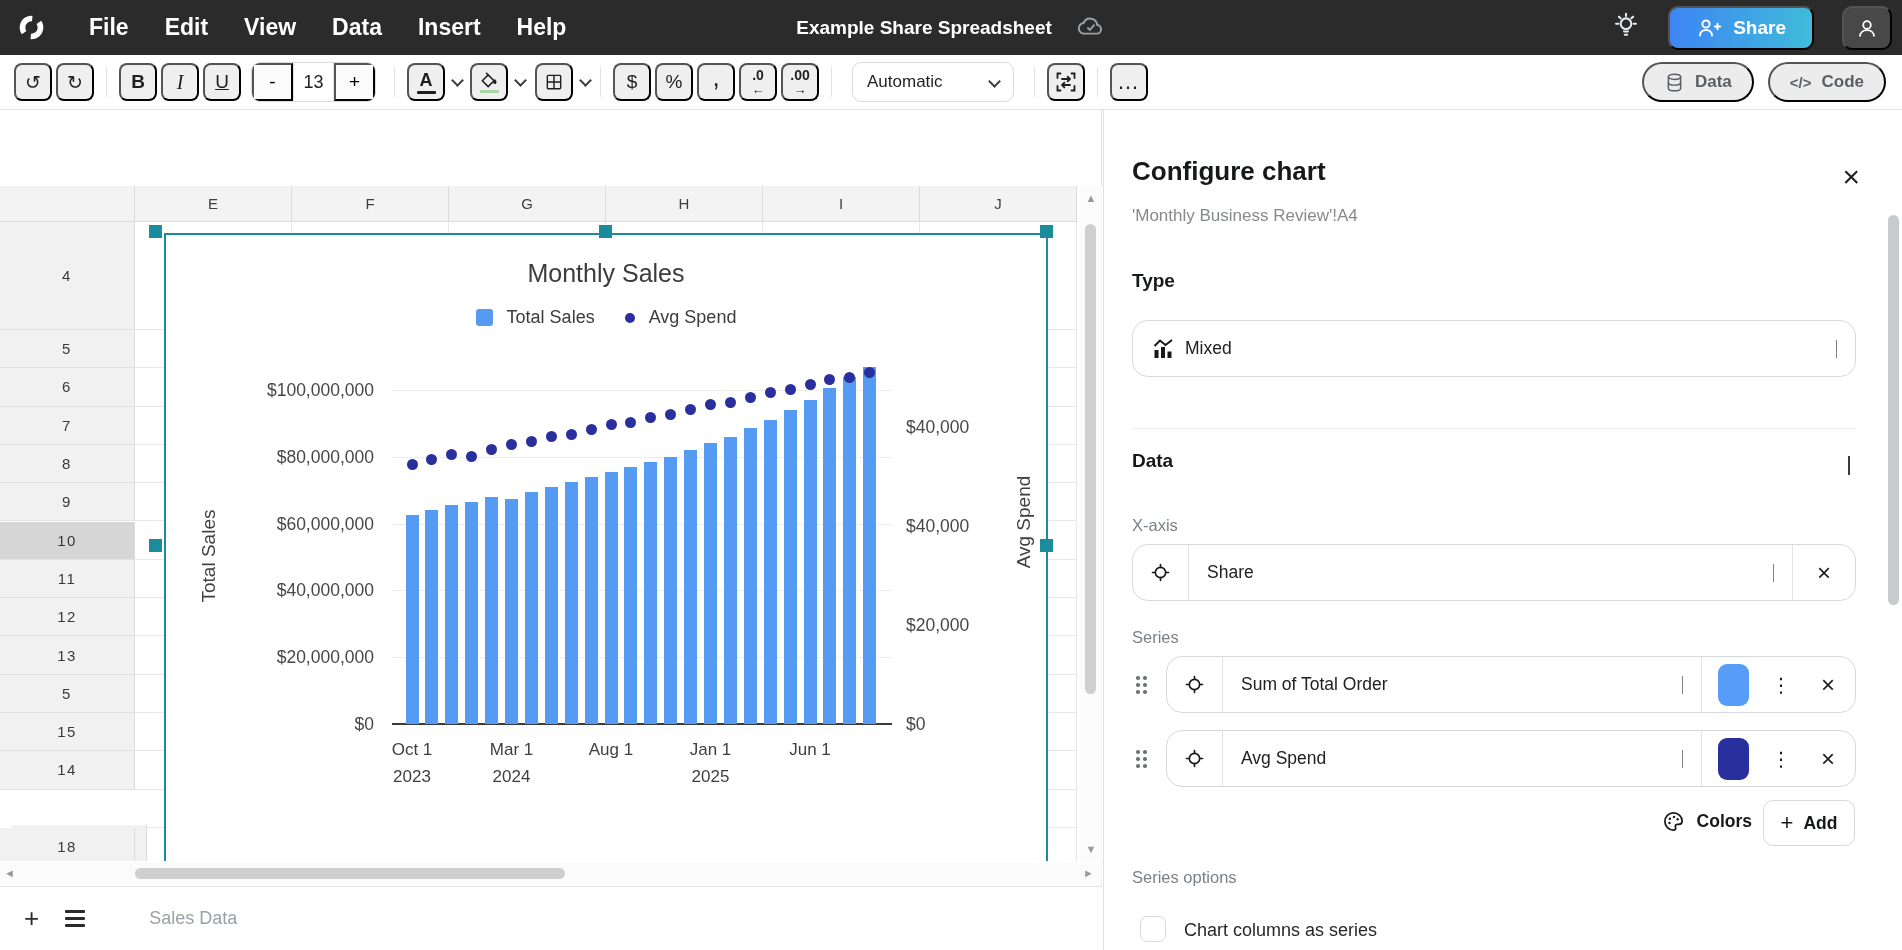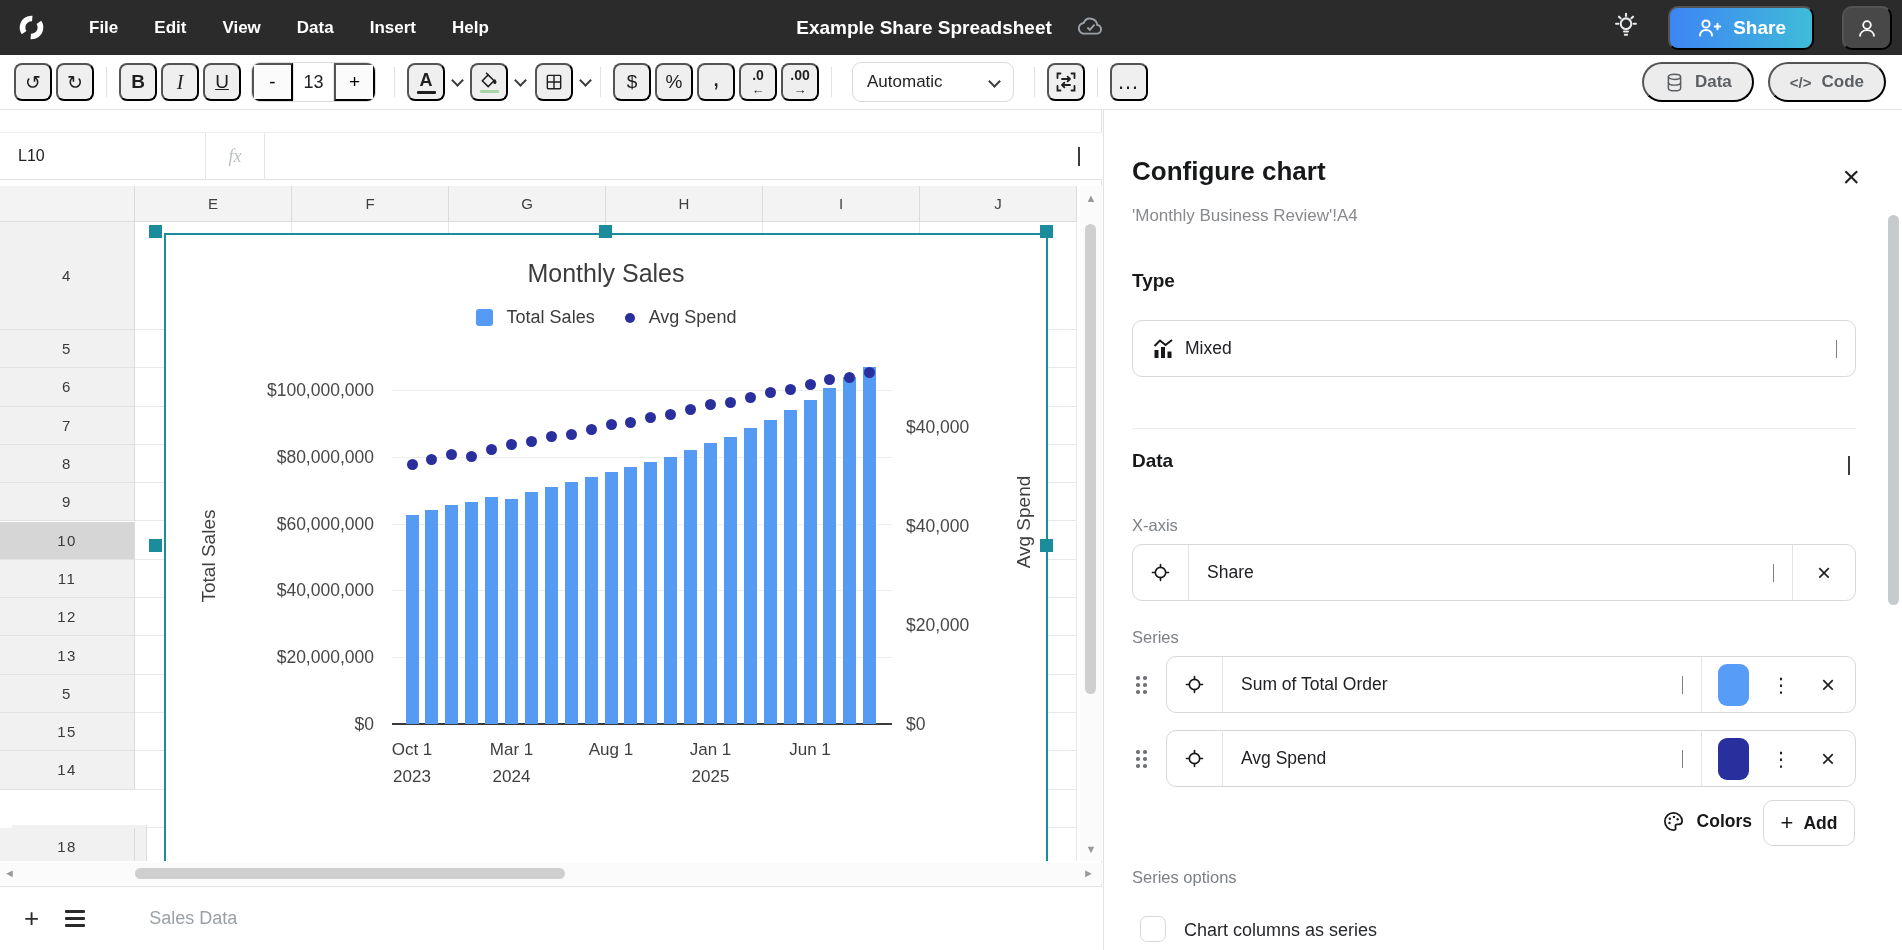--- a/index.html
+++ b/index.html
@@ -4,21 +4,21 @@
 <style>
   *{box-sizing:border-box;margin:0;padding:0}
   html,body{width:1902px;height:950px;overflow:hidden;background:#fff;
     font-family:"Liberation Sans",sans-serif;color:#202124}
   #app{position:relative;width:1902px;height:950px}
 
   
   #topbar{position:absolute;left:0;top:0;width:1902px;height:55px;background:#2b2b2b;
     display:flex;align-items:center;color:#fff}
   .logo{margin:0 26px 0 18px;display:flex;align-items:center}
-  .menu-item{font-size:17px;font-weight:600;color:#fff;margin:0 18px;cursor:default}
+  .menu-item{font-size:23px;font-weight:600;color:#fff;margin:0 18px;cursor:default}
   .title-wrap{position:absolute;left:50%;transform:translateX(-50%);display:flex;align-items:center;gap:24px}
   .doc-title{font-size:19px;font-weight:700;white-space:nowrap}
   .top-right{position:absolute;right:10px;display:flex;align-items:center;gap:28px}
   .share-btn{display:flex;align-items:center;gap:11px;height:44px;padding:0 26px;border-radius:10px;
     background:linear-gradient(90deg,#3e85f4,#3fbbd9);font-size:19px;font-weight:700;color:#fff}
   .avatar-btn{width:50px;height:44px;border-radius:10px;background:#484848;display:flex;align-items:center;justify-content:center}
 
   
   #toolbar{position:absolute;left:0;top:55px;width:1902px;height:55px;background:#fff;
     border-bottom:1px solid #e4e4e4;display:flex;align-items:center;padding-left:12px}
@@ -106,21 +106,21 @@
 
   
   #panel{position:absolute;left:1103px;top:110px;width:799px;height:840px;background:#fff;border-left:1px solid #dfe1e3}
   .p-close{position:absolute;right:42px;top:52px;font-size:30px;color:#1f1f1f;line-height:1}
   .p-title{position:absolute;left:28px;top:46px;font-size:26px;font-weight:700;color:#17181a}
   .p-ref{position:absolute;left:28px;top:96px;font-size:17px;color:#87898c}
   .p-section{position:absolute;left:28px;font-size:19px;font-weight:700;color:#17181a}
   .p-sub{position:absolute;left:28px;font-size:16.5px;color:#7c8186}
   .p-divider{position:absolute;left:28px;width:724px;height:1px;background:#ececec}
   .p-chev{position:absolute;right:52px}
-  .control{position:absolute;display:flex;align-items:center;border:1px solid #d6d8db;border-radius:10px;
+  .control{position:absolute;display:flex;align-items:center;border:1px solid #d6d8db;border-radius:16px;
     background:#fff;height:57px;overflow:hidden}
   .ctl-icon{width:56px;height:100%;display:flex;align-items:center;justify-content:center;border-right:1px solid #e2e4e6;flex:none}
   .ctl-text{flex:1;padding-left:18px;font-size:17.5px;color:#202124;display:flex;align-items:center}
   .ctl-chev{margin-right:18px}
   .ctl-chev .chev{border-color:#7d8185;border-width:1.5px;margin-top:-2px}
   .ctl-sep{width:1px;height:100%;background:#e2e4e6;flex:none}
   .ctl-x{width:62px;height:100%;display:flex;align-items:center;justify-content:center;font-size:24px;color:#1f1f1f;flex:none}
   .drag-handle{position:absolute;width:12px;height:18px}
   .drag-handle i{position:absolute;width:3.5px;height:3.5px;border-radius:50%;background:#6f7control377;background:#6f7377}
   .swatch{width:31px;height:42px;border-radius:9px;margin:0 12px 0 16px;flex:none}
@@ -267,27 +267,20 @@
       </button>
       <button class="pill">
         <span style="font-size:15px;font-weight:700">&lt;/&gt;</span>
         <span>Code</span>
       </button>
     </div>
   </div>
 
   <div id="sheet">
 
-    <div id="fbar">
-      <span class="cellref">L10</span>
-      <span class="fdiv"></span>
-      <span class="fx">fx</span>
-      <span class="fdiv"></span>
-      <span class="fbar-chev"><span class="chev"></span></span>
-    </div>
 
     <div id="gridwrap">
       <div class="corner"></div>
       <div id="cells">
           <div class="cell" style="left: 135px; top: 36px; width: 157px; height: 108px;"></div>
           <div class="cell" style="left: 292px; top: 36px; width: 157px; height: 108px;"></div>
           <div class="cell" style="left: 449px; top: 36px; width: 157px; height: 108px;"></div>
           <div class="cell" style="left: 606px; top: 36px; width: 157px; height: 108px;"></div>
           <div class="cell" style="left: 763px; top: 36px; width: 157px; height: 108px;"></div>
           <div class="cell" style="left: 920px; top: 36px; width: 157px; height: 108px;"></div>

